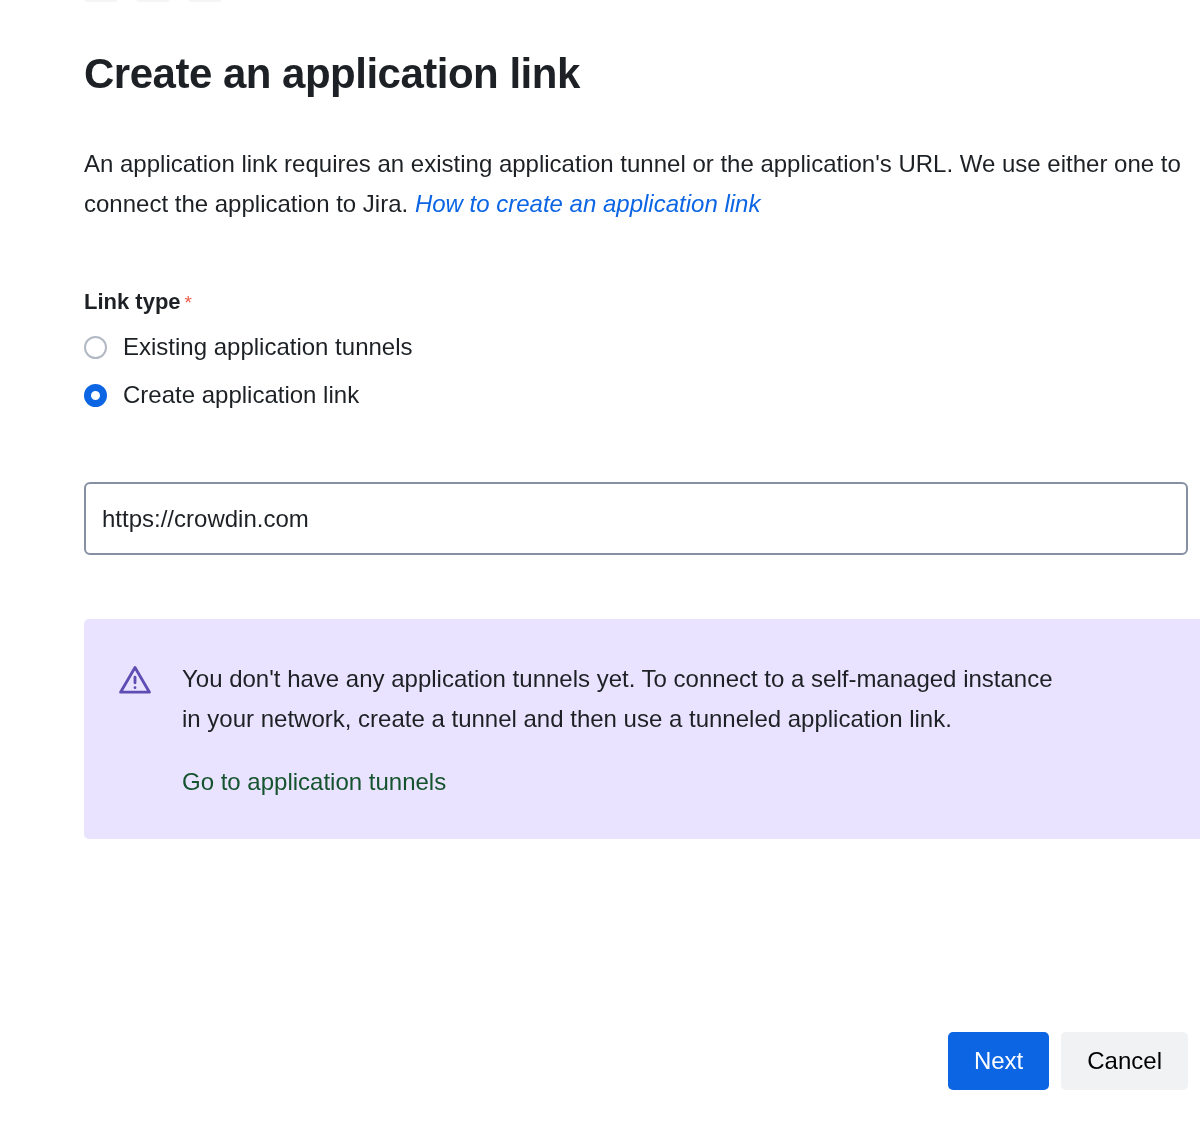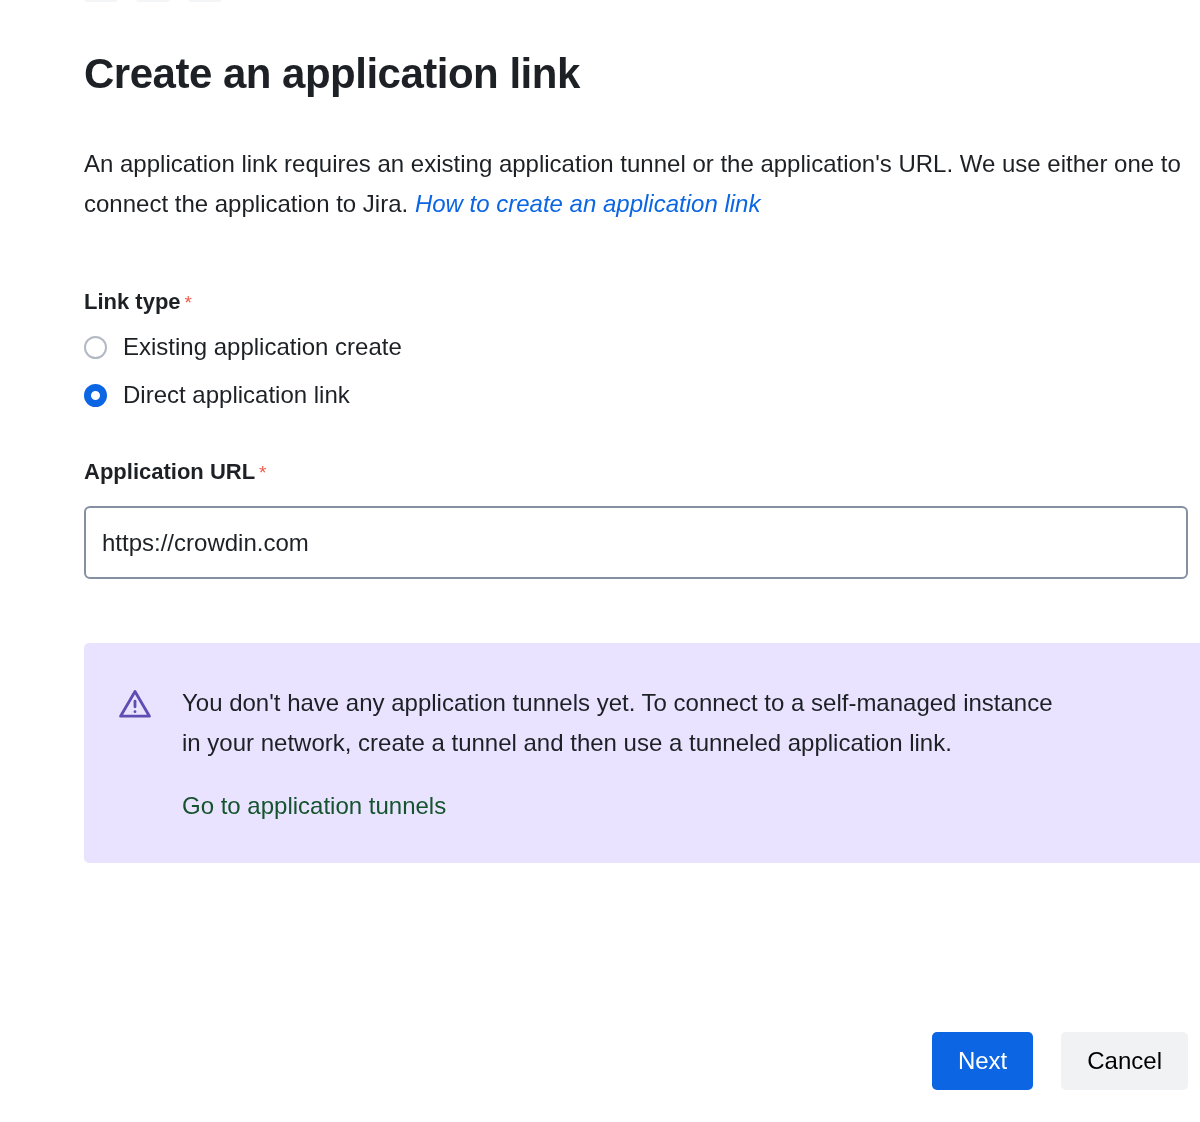--- a/index.html
+++ b/index.html
@@ -152,21 +152,21 @@
     line-height: 30px;
     color: #14532d;
     text-decoration: none;
   }
 
   .actions {
     position: absolute;
     right: 48px;
     bottom: 32px;
     display: flex;
-    gap: 28px;
+    gap: 12px;
     align-items: center;
     padding-left: 20px;
   }
   .btn {
     border: none;
     border-radius: 5px;
     font-family: "Liberation Sans", sans-serif;
     font-size: 24px;
     line-height: 30px;
     padding: 14px 26px;
@@ -198,33 +198,30 @@
     <span>An application link requires an existing application tunnel or the application's URL. We use either one to connect the application to Jira. </span><a href="#" class="link">How to create an application link</a>
   </p>
 
   <div class="link-type-block">
     <div>
       <span class="field-label">Link type</span><span class="req">*</span>
     </div>
 
     <div class="radio-row">
       <span class="radio"></span>
-      <span class="radio-label">Existing application create</span>
+      <span class="radio-label">Existing application tunnels</span>
     </div>
 
     <div class="radio-row">
       <span class="radio checked"></span>
-      <span class="radio-label">Direct application link</span>
+      <span class="radio-label">Create application link</span>
     </div>
   </div>
 
   <div class="url-block">
-    <div>
-      <span class="field-label">Application URL</span><span class="req">*</span>
-    </div>
     <input class="text-input" type="text" value="https://crowdin.com" style="">
   </div>
 
   <div class="banner">
     <span class="banner-icon">
       <svg width="34" height="34" viewBox="0 0 24 24" aria-hidden="true">
         <path d="M12 3.2 1.8 20.6h20.4L12 3.2z" fill="none" stroke="#5e4db2" stroke-width="2" stroke-linejoin="round"></path>
         <rect x="11" y="9" width="2" height="6" rx="1" fill="#5e4db2"></rect>
         <rect x="11" y="16.4" width="2" height="2" rx="1" fill="#5e4db2"></rect>
       </svg>

